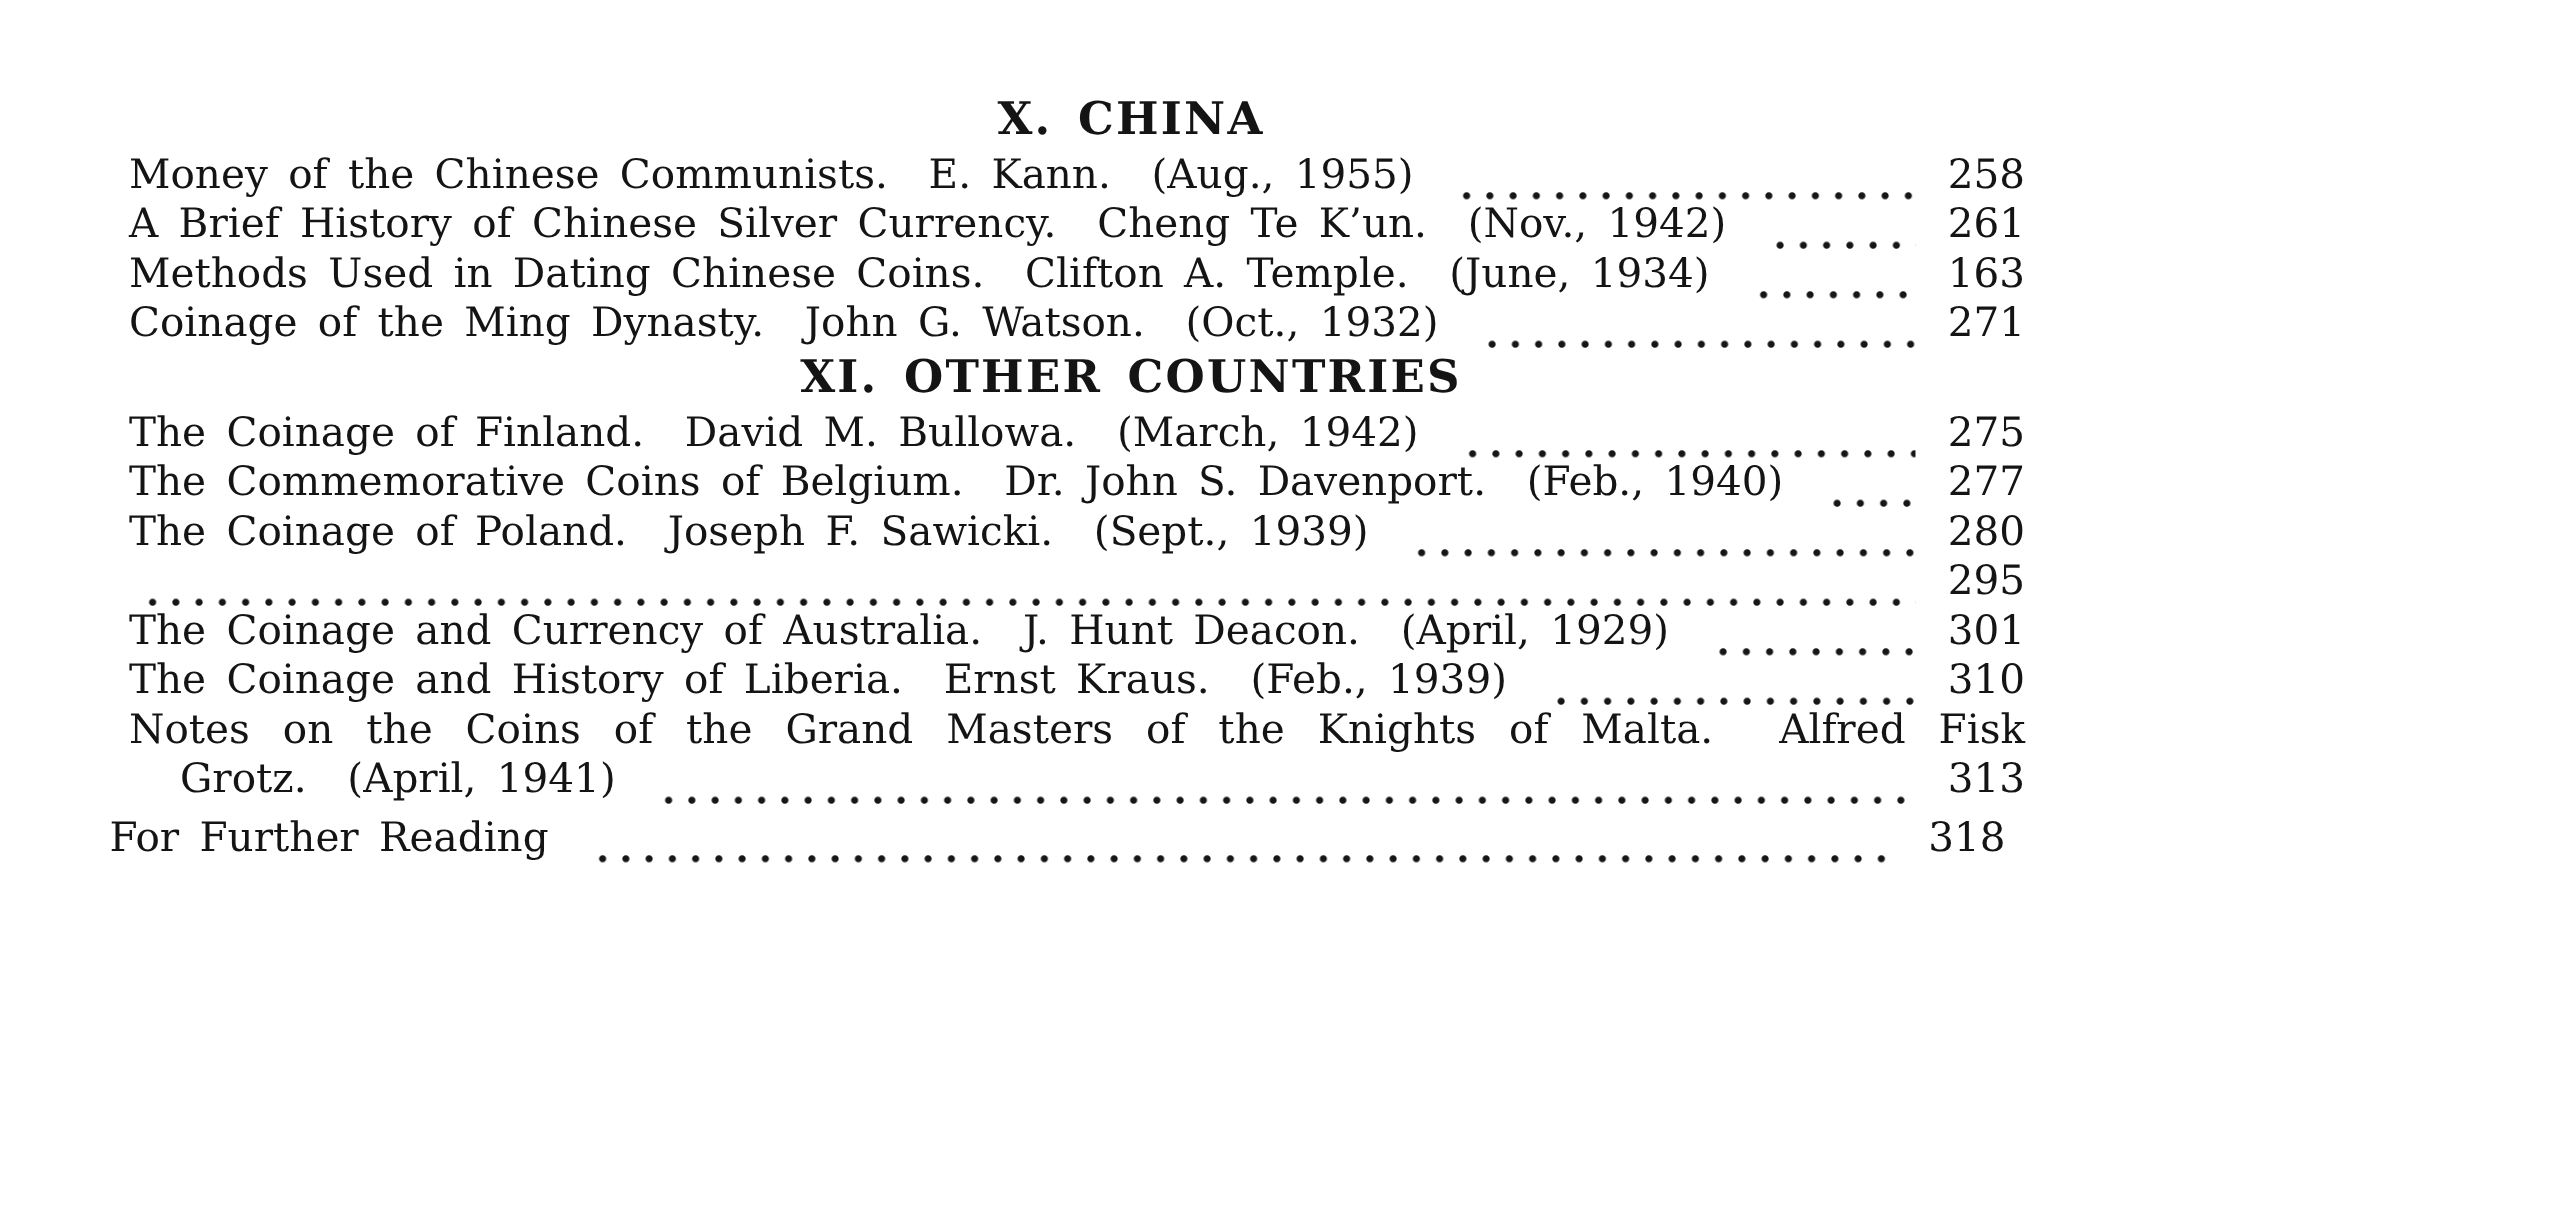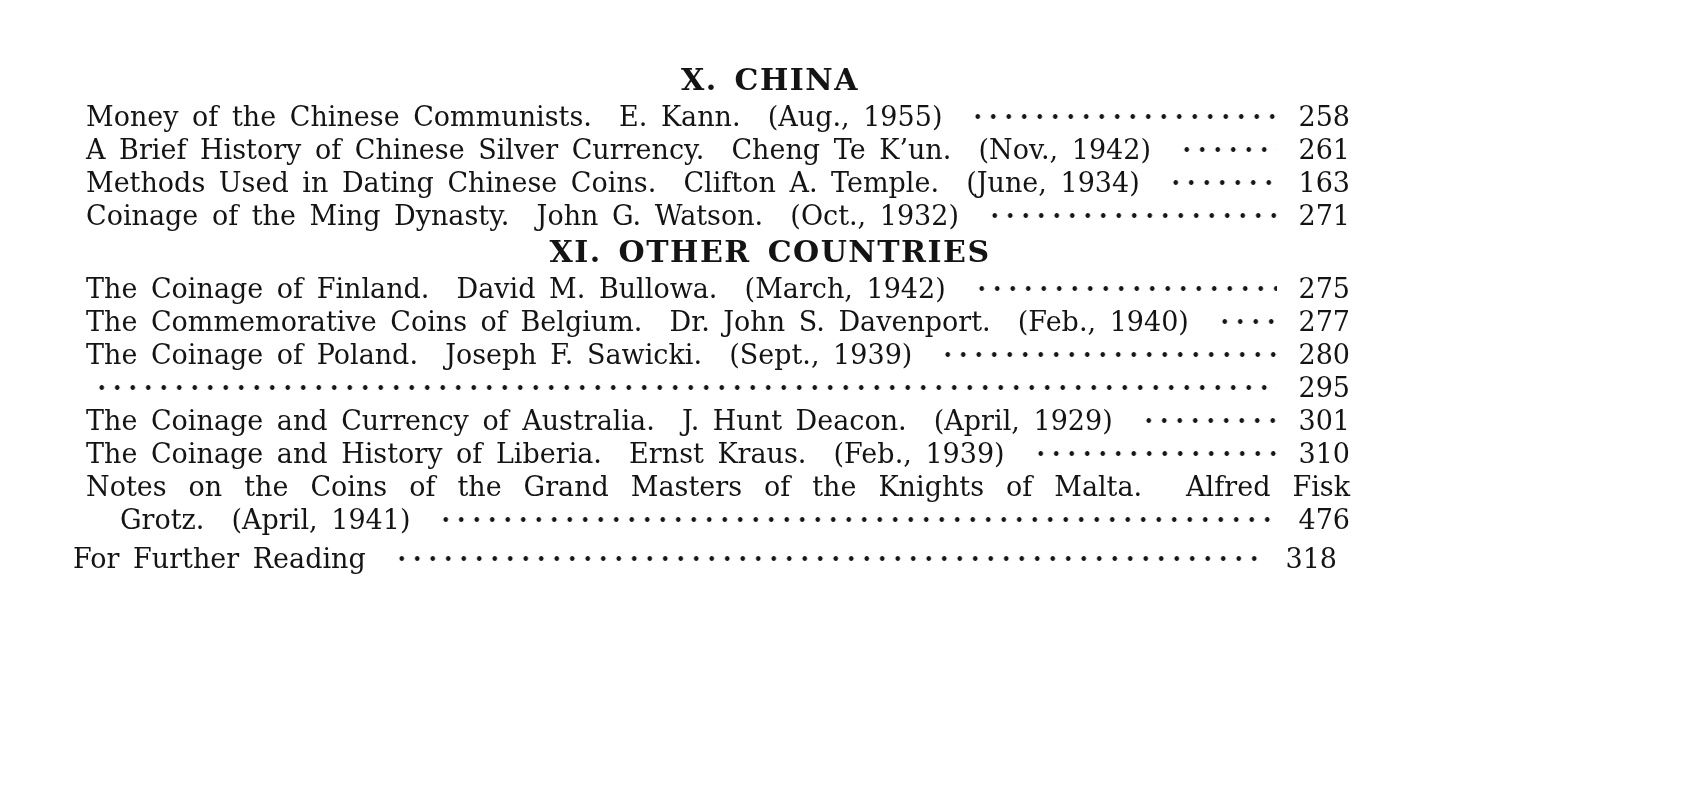--- a/index.html
+++ b/index.html
@@ -20,26 +20,26 @@
     color: #141414;
     word-spacing: 5px;
   }
   .section-heading {
     font-weight: bold;
     font-size: 30px;
     line-height: 40px;
     letter-spacing: 1.5px;
     text-align: center;
     position: relative;
-    left: 52px;
+    left: 36px;
     white-space: pre;
   }
   .toc-row {
     display: flex;
-    align-items: center;
+    align-items: flex-end;
     width: 100%;
     gap: 20px;
   }
   .entry-text {
     white-space: pre-wrap;
     flex: 0 1 auto;
   }
   .leader {
     flex: 1 1 0;
     min-width: 20px;
@@ -125,21 +125,21 @@
   <div class="toc-row">
     <span class="entry-text">The Coinage and History of Liberia.  Ernst Kraus.  (Feb., 1939)</span>
     <span class="leader"></span>
     <span class="pagenum">310</span>
   </div>
 
   <div class="wrap-line1">Notes on the Coins of the Grand Masters of the Knights of Malta.  Alfred Fisk</div>
   <div class="toc-row wrap-line2">
     <span class="entry-text">Grotz.  (April, 1941)</span>
     <span class="leader"></span>
-    <span class="pagenum">476</span>
+    <span class="pagenum">313</span>
   </div>
 
   <div class="toc-row footer-row">
     <span class="entry-text">For Further Reading</span>
     <span class="leader"></span>
     <span class="pagenum">318</span>
   </div>
 
 </div>
 

